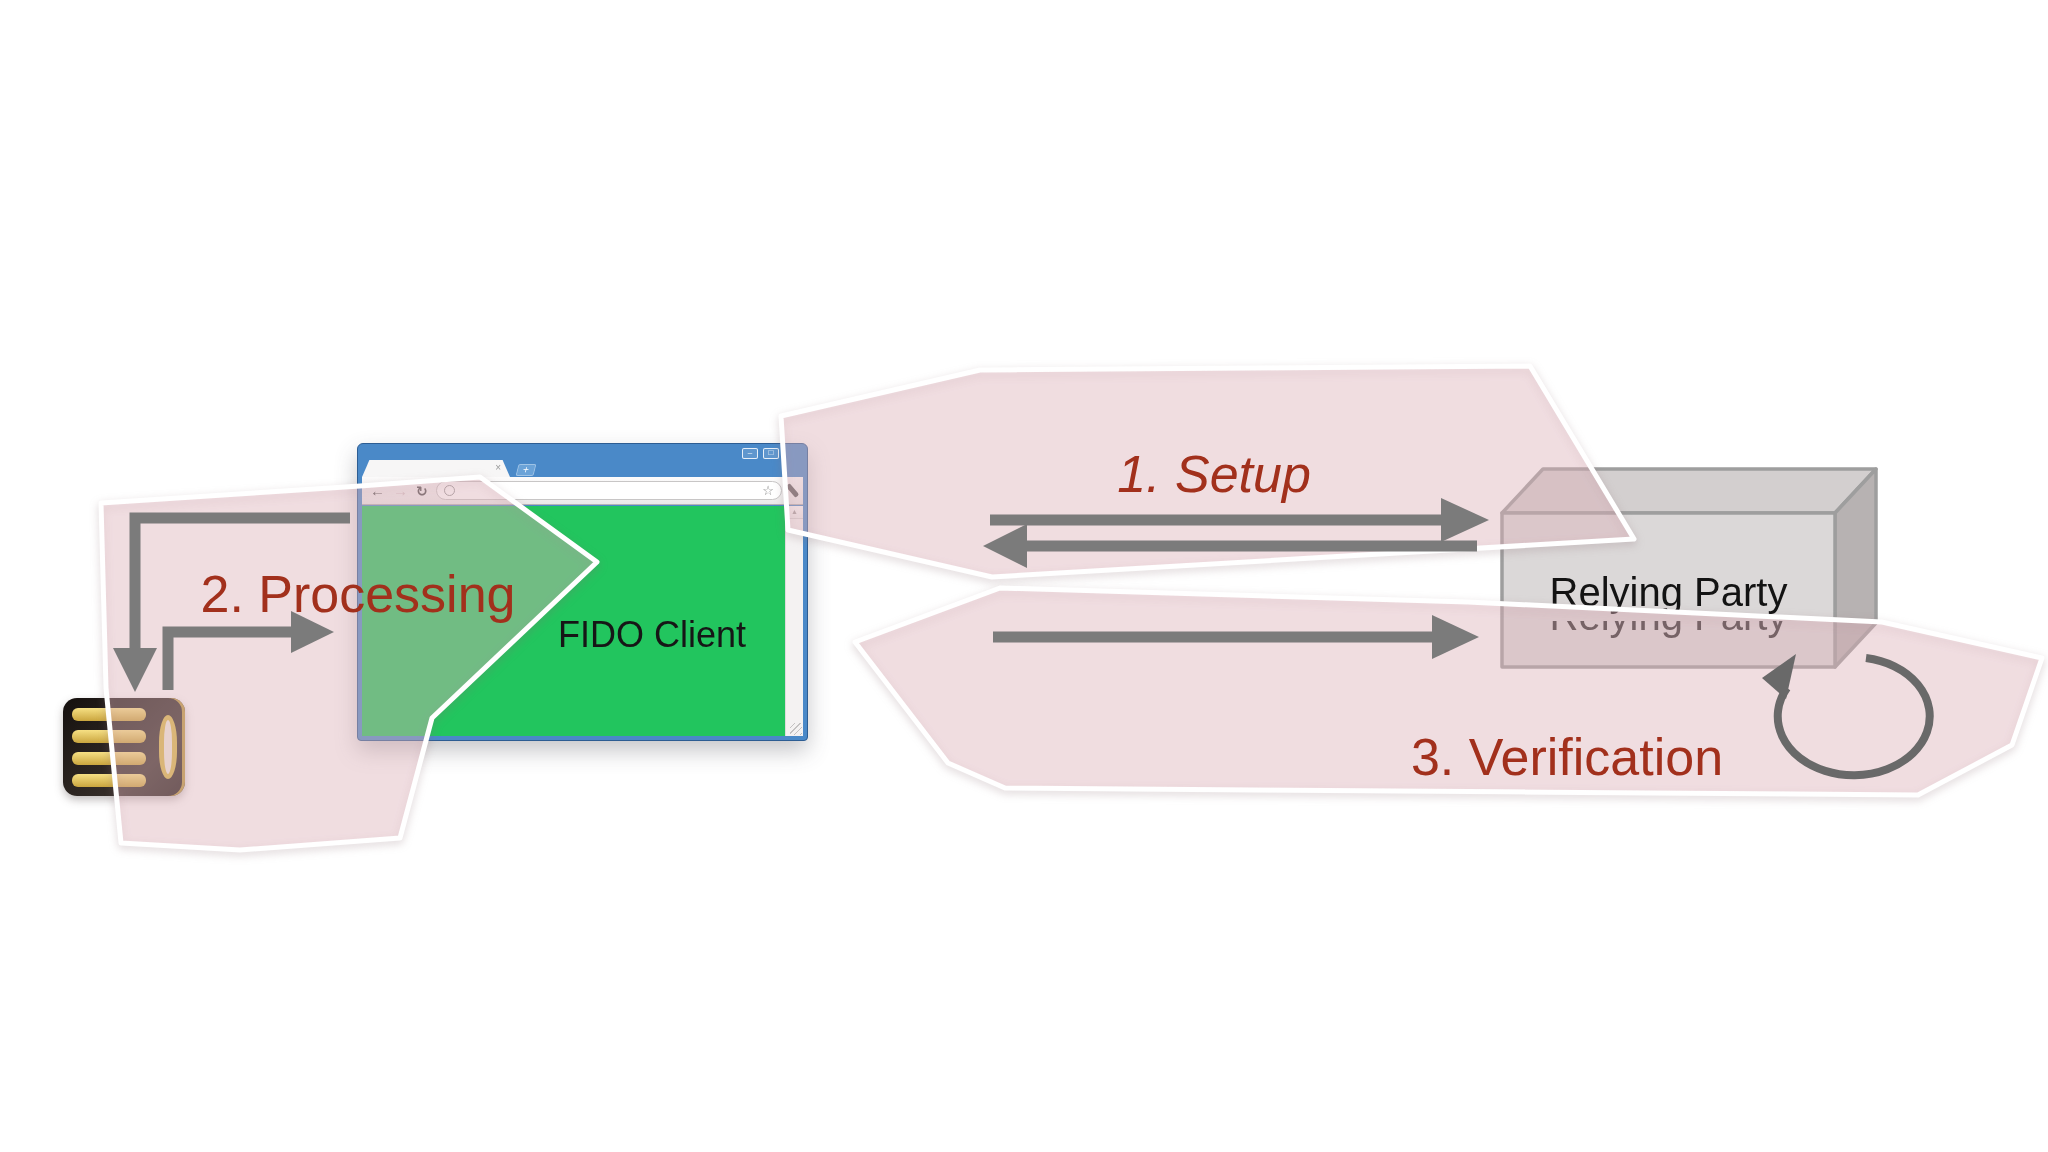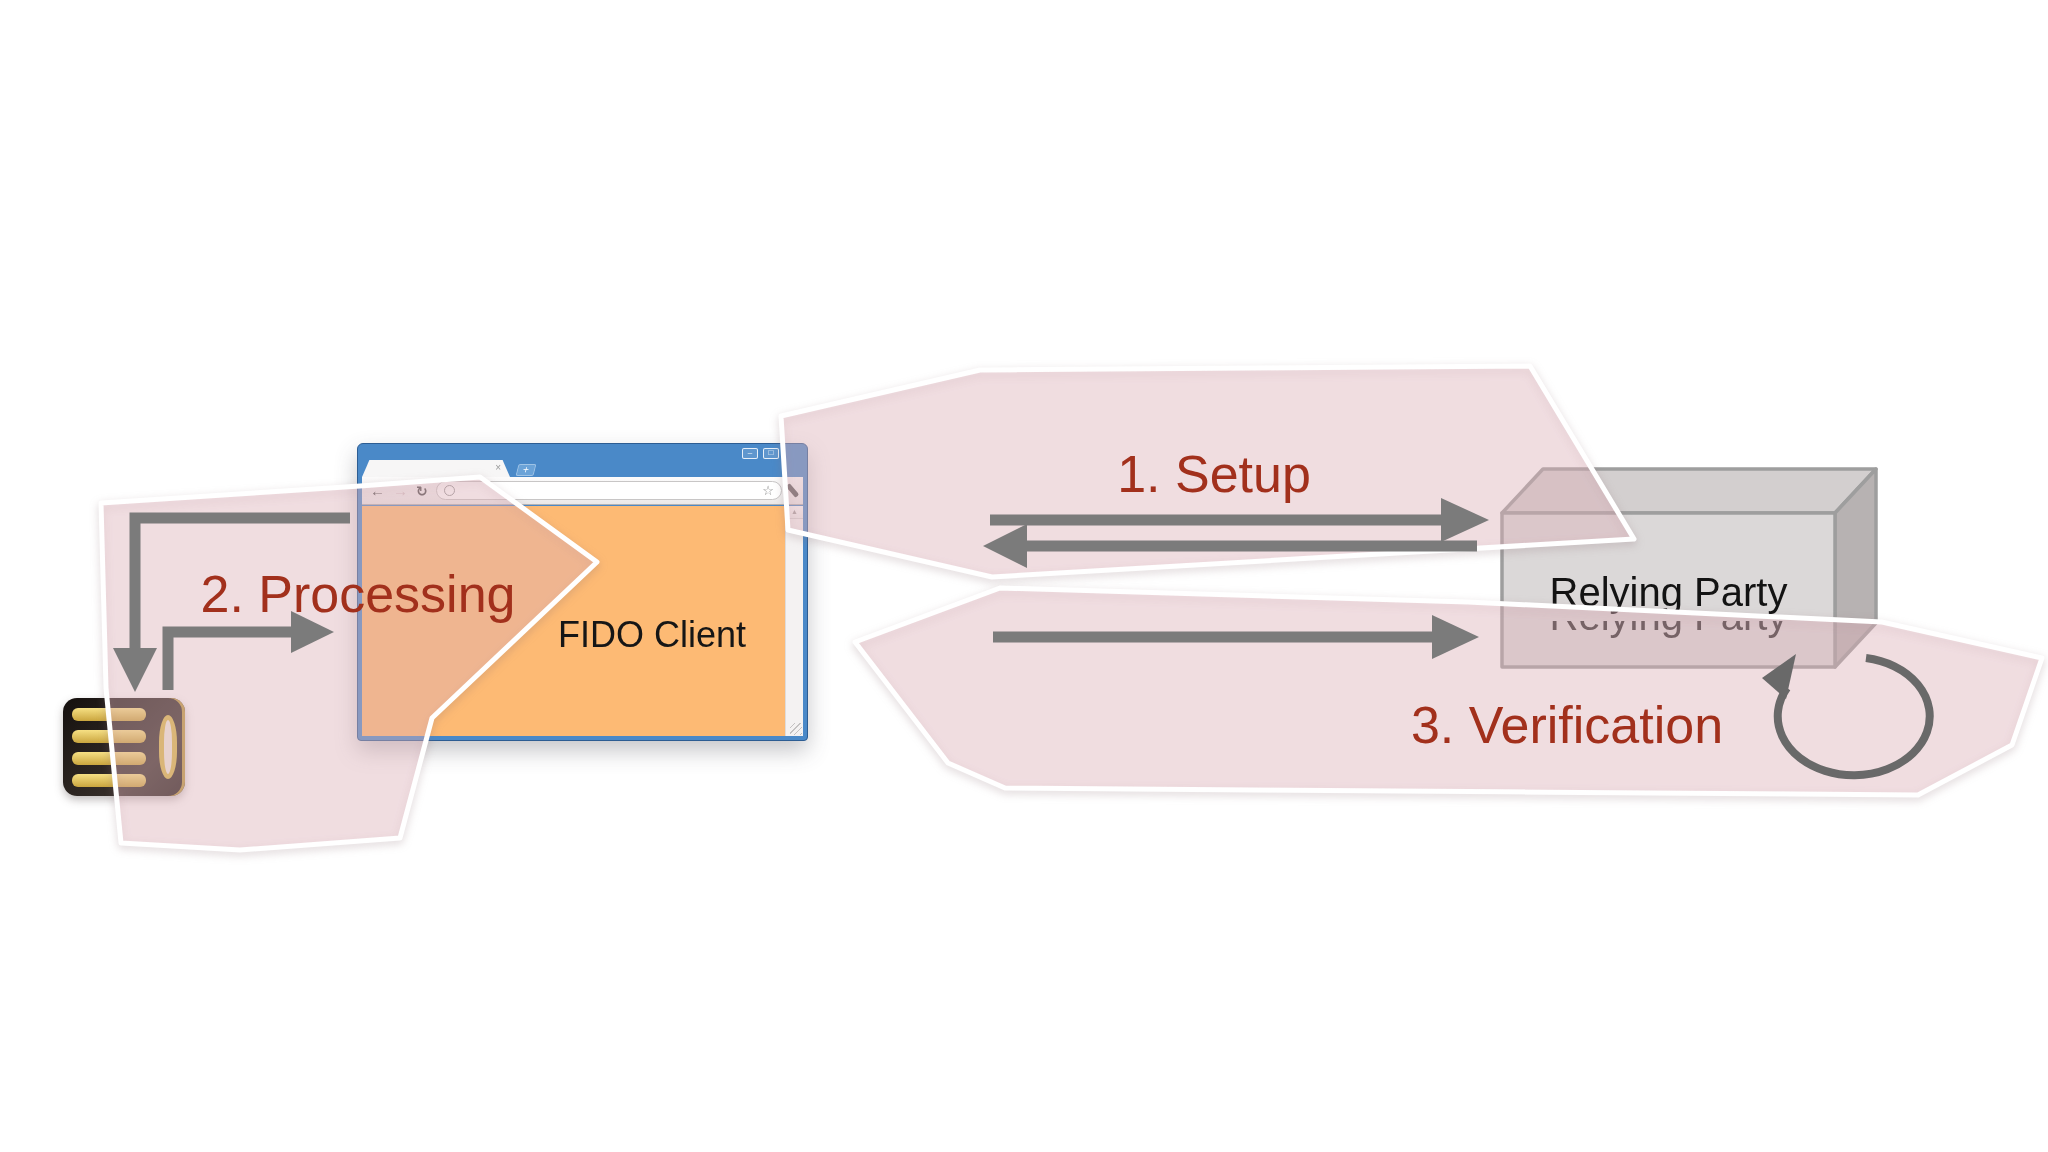--- a/index.html
+++ b/index.html
@@ -28,21 +28,21 @@
     display:flex;align-items:center;padding:0 8px;gap:8px;box-sizing:border-box;}
   .nav-glyph{font-size:15px;font-weight:bold;color:#4d4d4d;line-height:1;}
   .nav-glyph.disabled{color:#d4c4c6;}
   .refresh-glyph{font-size:14px;font-weight:bold;color:#4d4d4d;line-height:1;}
   .addressbar{flex:1;height:19px;background:#fff;border:1px solid #c8c6c6;border-radius:10px;
     display:flex;align-items:center;padding:0 7px;gap:6px;box-sizing:border-box;}
   .site-icon{width:11px;height:11px;border:1.5px solid #9a9a9a;border-radius:50%;box-sizing:border-box;}
   .addr-space{flex:1;}
   .star{color:#8a8a8a;font-size:13px;line-height:1;}
   .wrench{width:5px;height:15px;background:#5a5a5a;border-radius:2px;transform:rotate(-40deg);}
-  .page{position:absolute;left:4px;top:62px;right:4px;bottom:4px;background:#fdba74;}
+  .page{position:absolute;left:4px;top:62px;right:4px;bottom:4px;background:#22c55e;}
   .fido-label{position:absolute;left:160px;top:108px;width:260px;text-align:center;
     font-size:36px;color:#161616;}
   .scrollbar{position:absolute;right:0;top:0;bottom:0;width:17px;background:#f4f2f2;
     border-left:1px solid #dedcdc;}
   .scroll-btn{height:12px;border-bottom:1px solid #d5d3d3;background:linear-gradient(#fcfcfc,#efeded);
     color:#a5a0a0;font-size:7px;text-align:center;line-height:12px;}
   .grip{position:absolute;right:1px;bottom:1px;width:12px;height:12px;
     background:repeating-linear-gradient(135deg,transparent 0 3px,#c4c2c2 3px 4px);}
 
   
@@ -136,15 +136,15 @@
     <polygon points="113,648 157,648 135,692"></polygon>
     <polygon points="291,611 291,653 334,632"></polygon>
     <polygon points="1441,498 1441,542 1489,520"></polygon>
     <polygon points="1027,524 1027,568 983,546"></polygon>
     <polygon points="1432,615 1432,659 1479,637"></polygon>
   </g>
   <path d="M 1866 658 A 76 59 0 1 1 1787 688" stroke="#696969" stroke-width="8" fill="none"></path>
   <polygon points="1796,654 1762,678 1786,699" fill="#696969"></polygon>
 </svg>
 
-<div class="abs step-label" style="left:1054px;top:447px;">1. Setup</div>
+<div class="abs step-label" style="left:1054px;top:447px;font-style:italic;">1. Setup</div>
 <div class="abs step-label" style="left:170px;top:567px;margin-left:28px;">2. Processing</div>
-<div class="abs step-label" style="left:1407px;top:698px;">3. Verification</div>
+<div class="abs step-label" style="left:1407px;top:730px;">3. Verification</div>
 
 </body></html>

